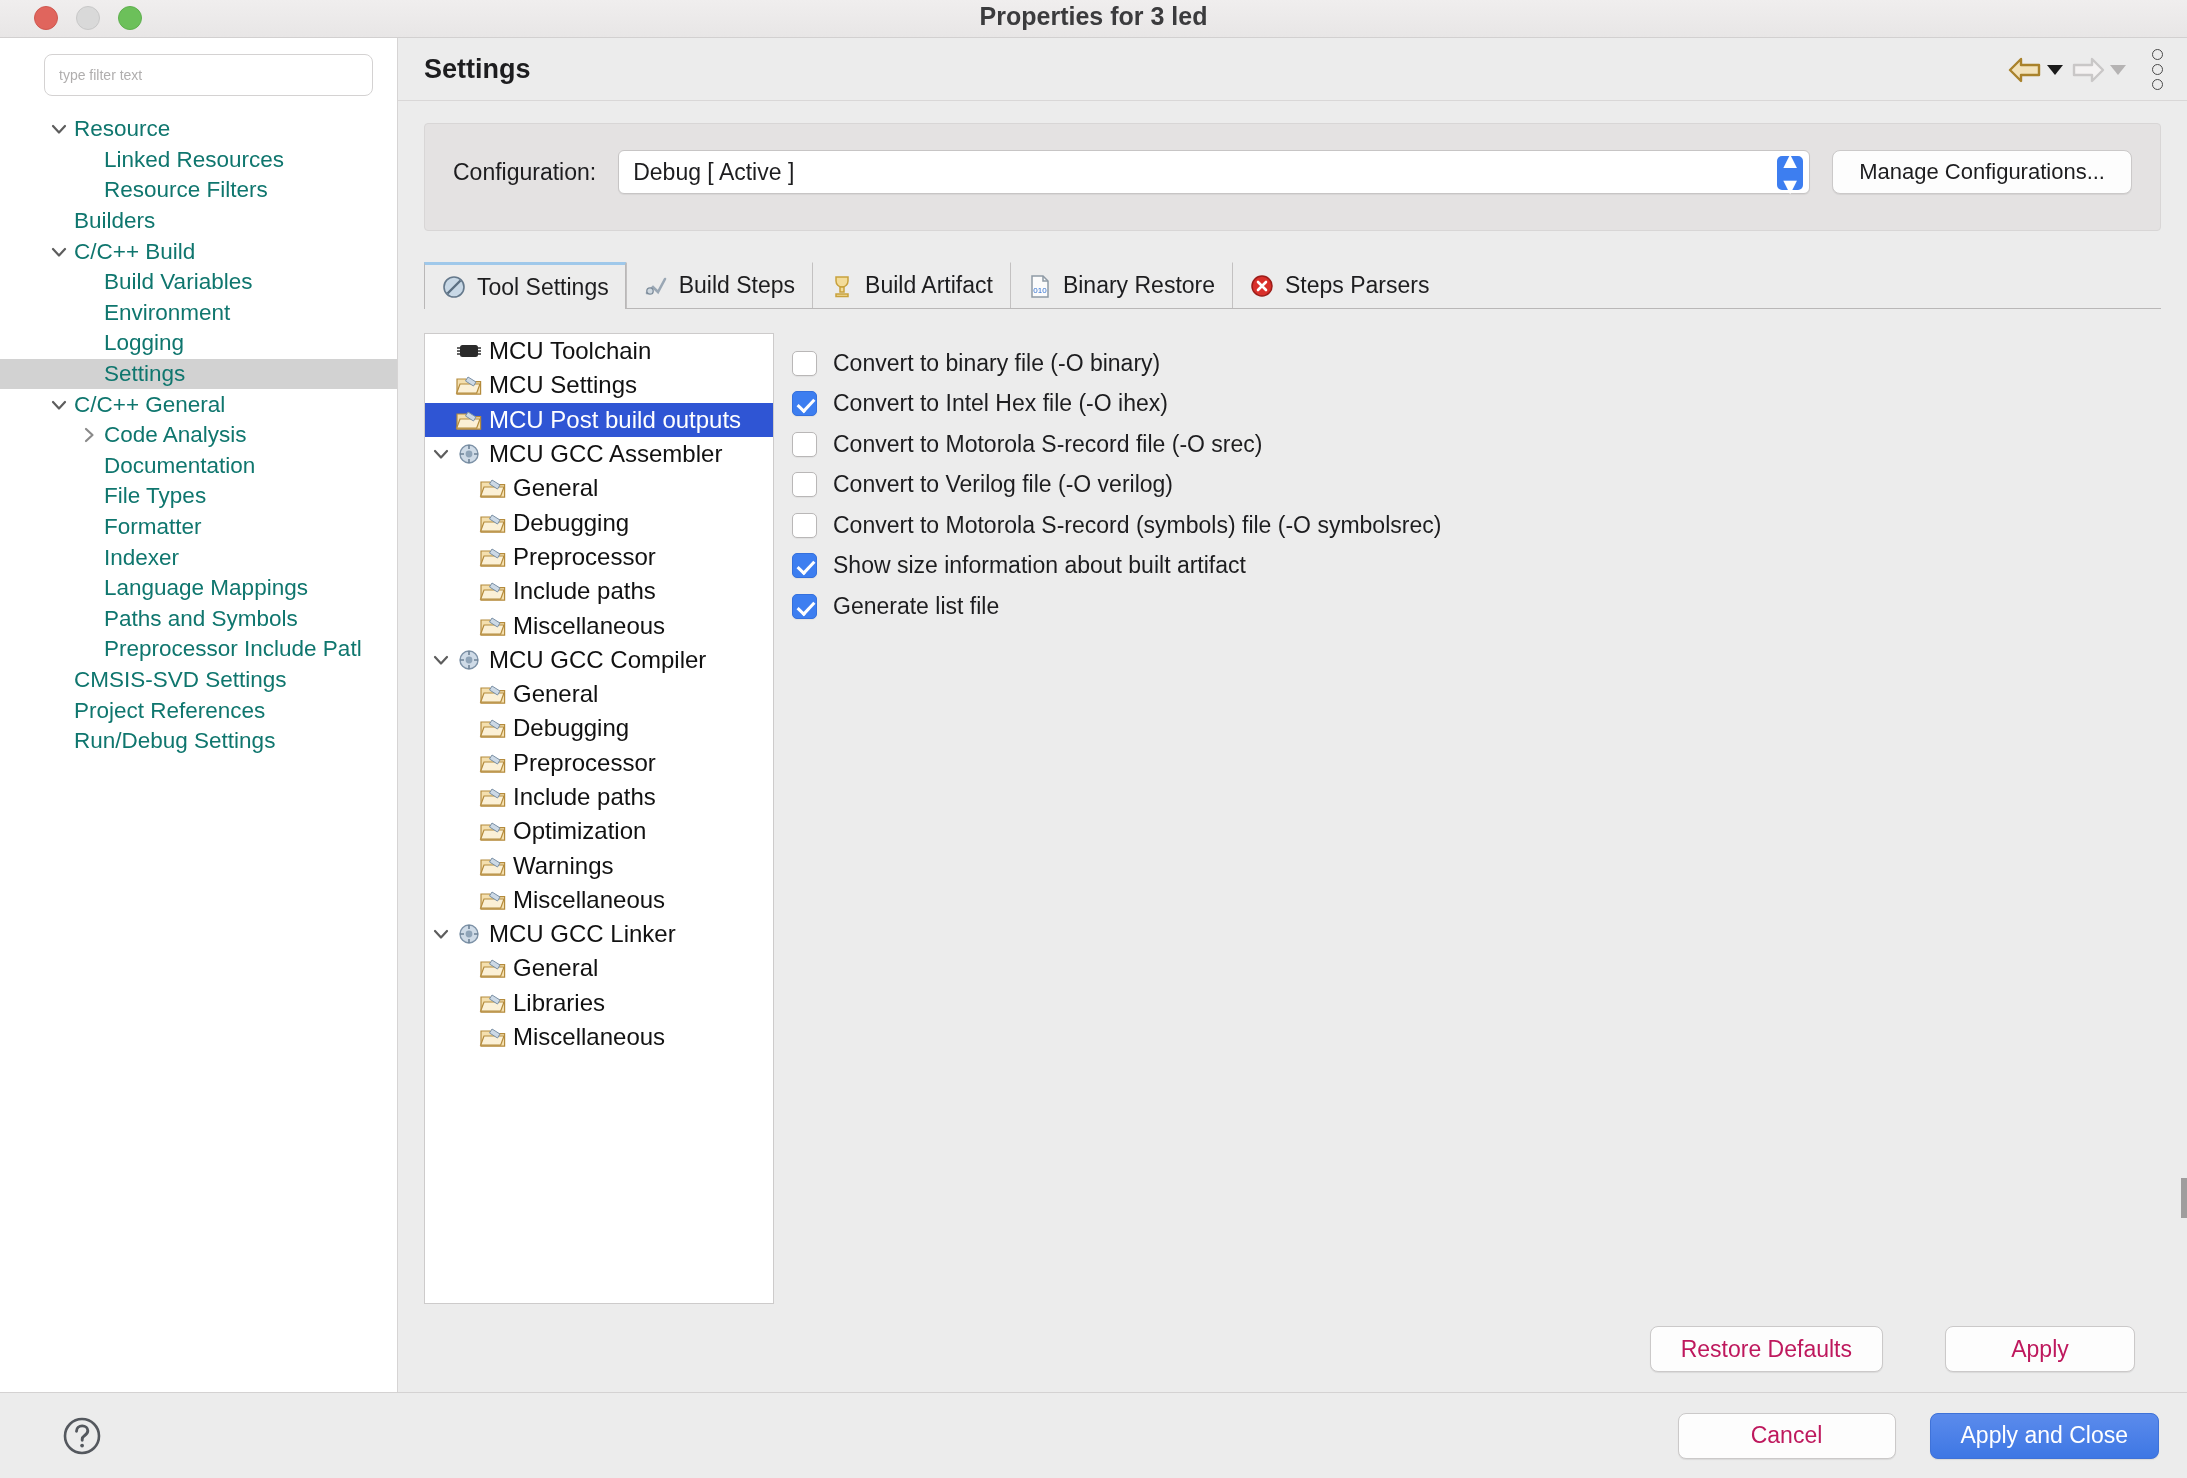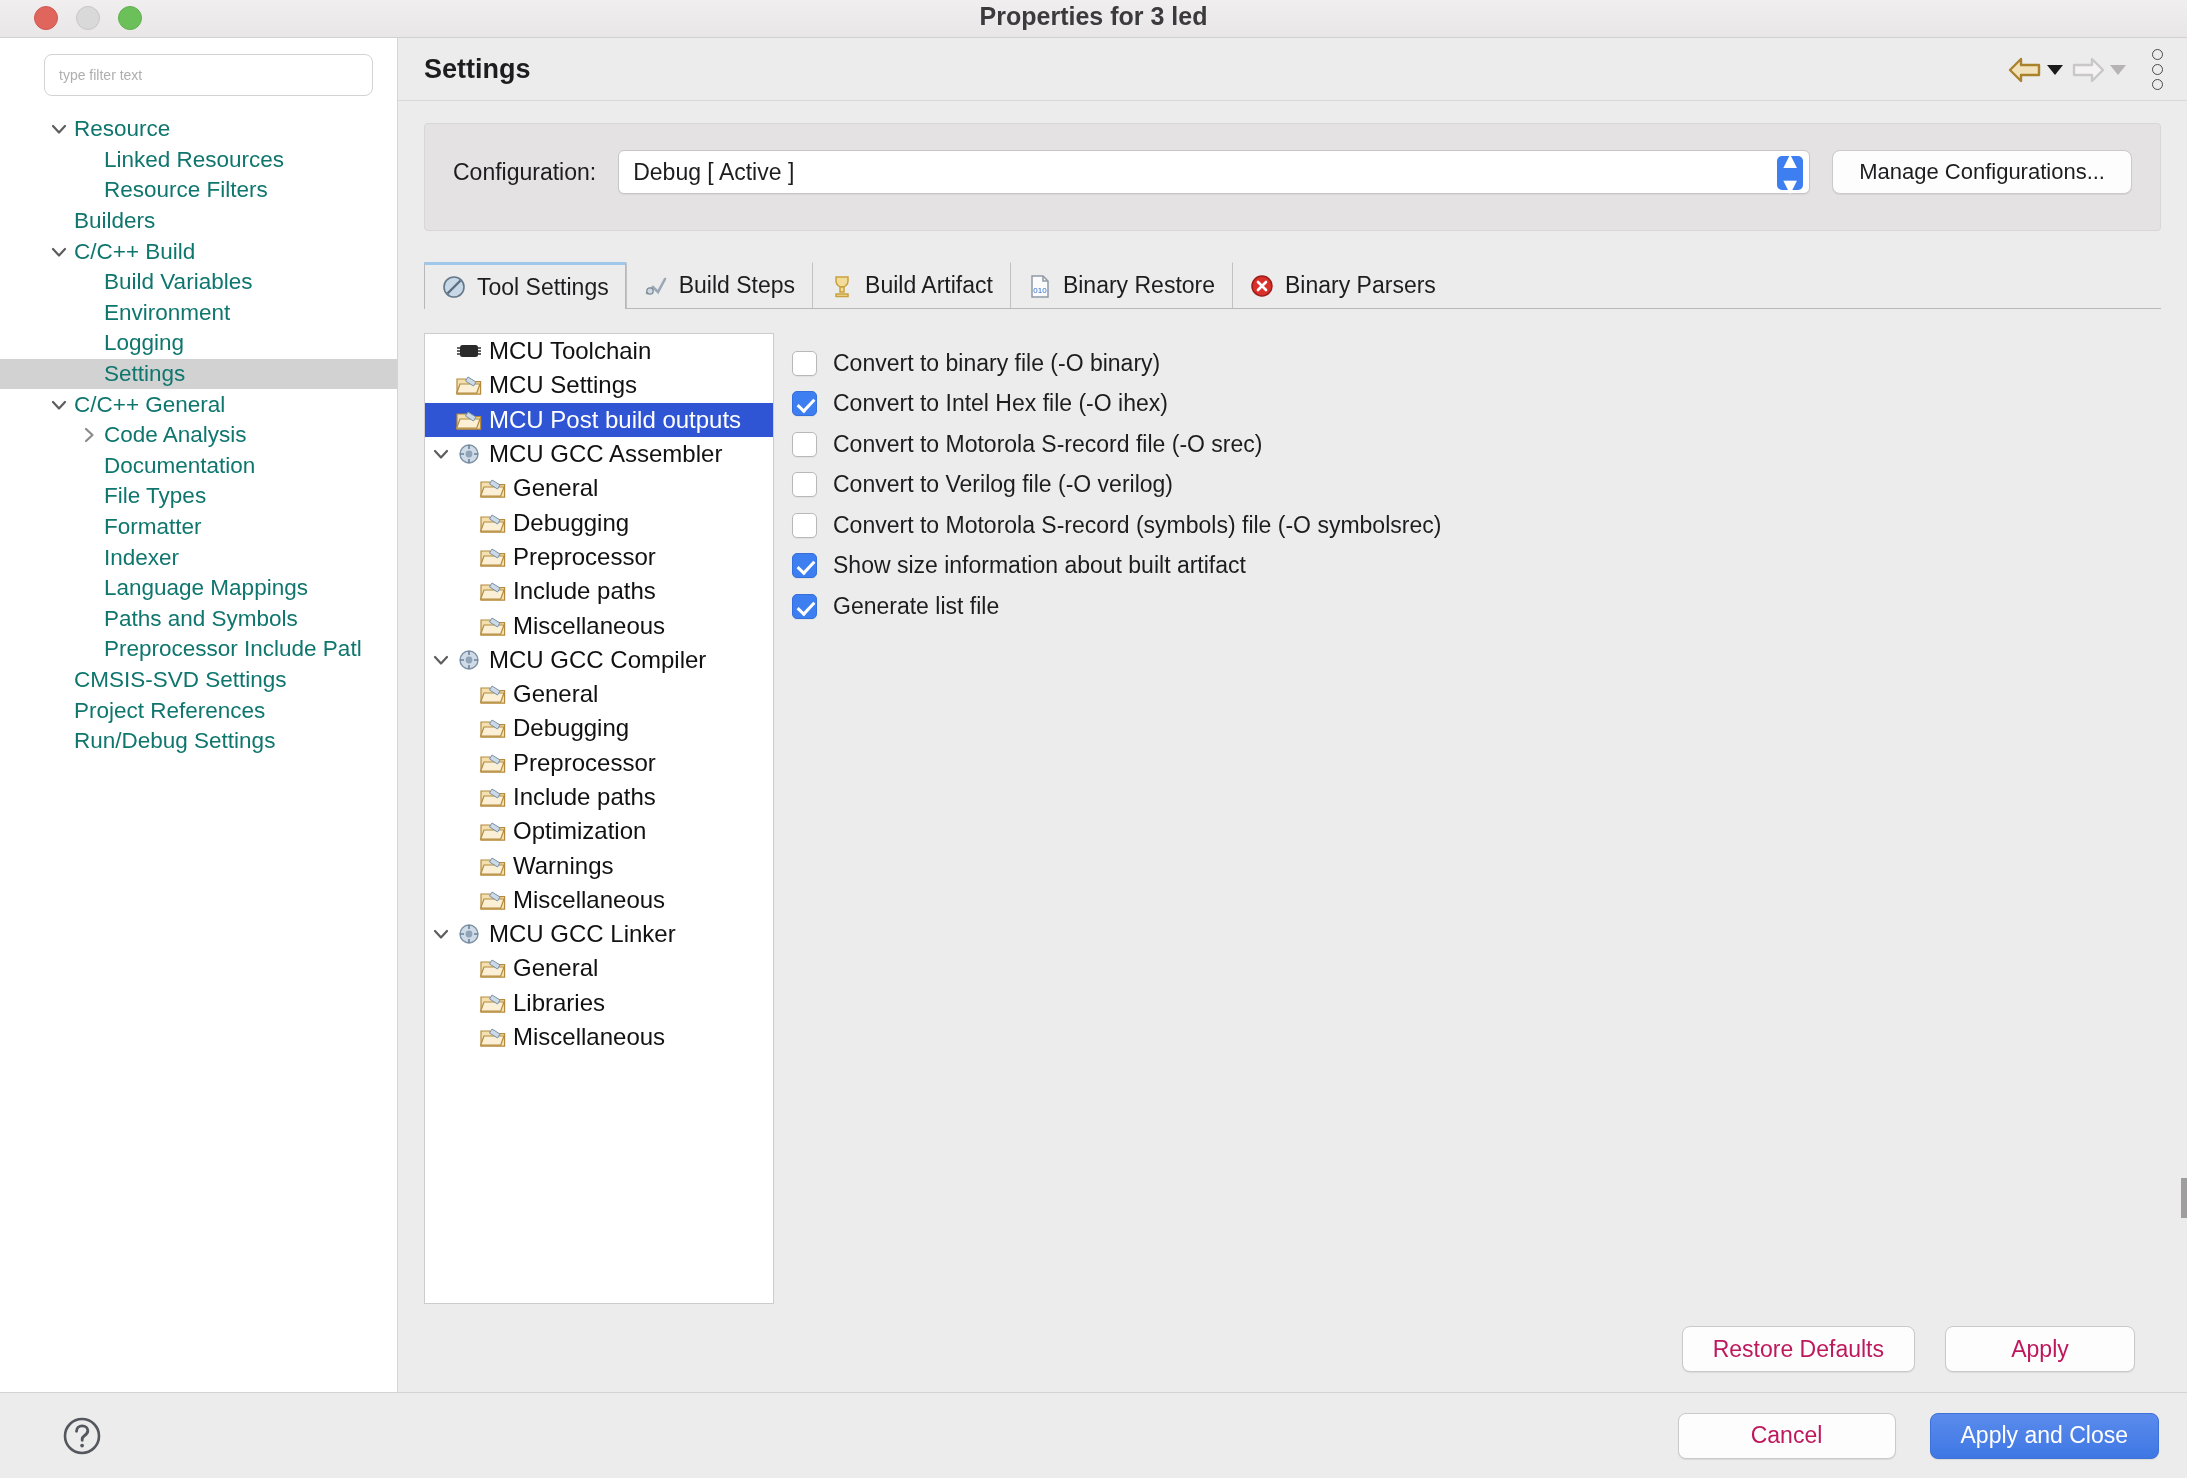--- a/index.html
+++ b/index.html
@@ -164,21 +164,21 @@
 
   
   #actionrow{ flex:none; display:flex; justify-content:flex-end; gap:30px; padding:22px 26px 20px 0; }
   .btn{
     height:46px; padding:0 30px; border-radius:8px; font-size:23px;
     background:#fdfdfd; border:1px solid #cbc9c9; display:flex; align-items:center;
     justify-content:center; cursor:pointer; box-shadow:0 1px 1px rgba(0,0,0,.08);
     font-family:"Liberation Sans", sans-serif; color:#be185d; white-space:nowrap;
   }
   #restorebtn{ min-width:212px; }
-  #applybtn{ min-width:190px; }
+  #applybtn{ min-width:190px;margin-left:32px; }
 
   #footer{
     height:86px; flex:none; border-top:1px solid #d4d2d2; background:#ececec;
     display:flex; align-items:center; padding:0 28px; position:relative;
   }
   #helpicon{ width:40px;height:40px;margin-left:34px; cursor:pointer; }
   #footbtns{ margin-left:auto; display:flex; gap:34px; align-items:center; }
   #cancelbtn{ min-width:218px; }
   #acbtn{
     min-width:218px; background:#4a7fe8; border-color:#3f72d8; color:#fff;
@@ -393,21 +393,21 @@
               </span>
               <span>Binary Restore</span>
             </div>
             <div class="tab">
               <span>
                 <svg class="tabicon" viewBox="0 0 26 26">
                   <circle cx="13" cy="13" r="10" fill="#d9302b" stroke="#9c1c18" stroke-width="1.5"></circle>
                   <path d="M9 9 L17 17 M17 9 L9 17" stroke="#fff" stroke-width="2.6" stroke-linecap="round"></path>
                 </svg>
               </span>
-              <span>Binary Parsers</span>
+              <span>Steps Parsers</span>
             </div>
           </div>
 
         <div id="panel">
           <div id="tooltree">
               <div class="tt-row">
                 <span class="tt-sp"></span>
                 <span class="tt-ico"><svg viewBox="0 0 28 24" width="28" height="24">
                     <rect x="5" y="6" width="18" height="12" rx="2.5" fill="#2a2a2a"></rect>
                     <path d="M5 9 h-3 M5 12 h-3 M5 15 h-3 M23 9 h3 M23 12 h3 M23 15 h3" stroke="#333" stroke-width="1.6"></path>

